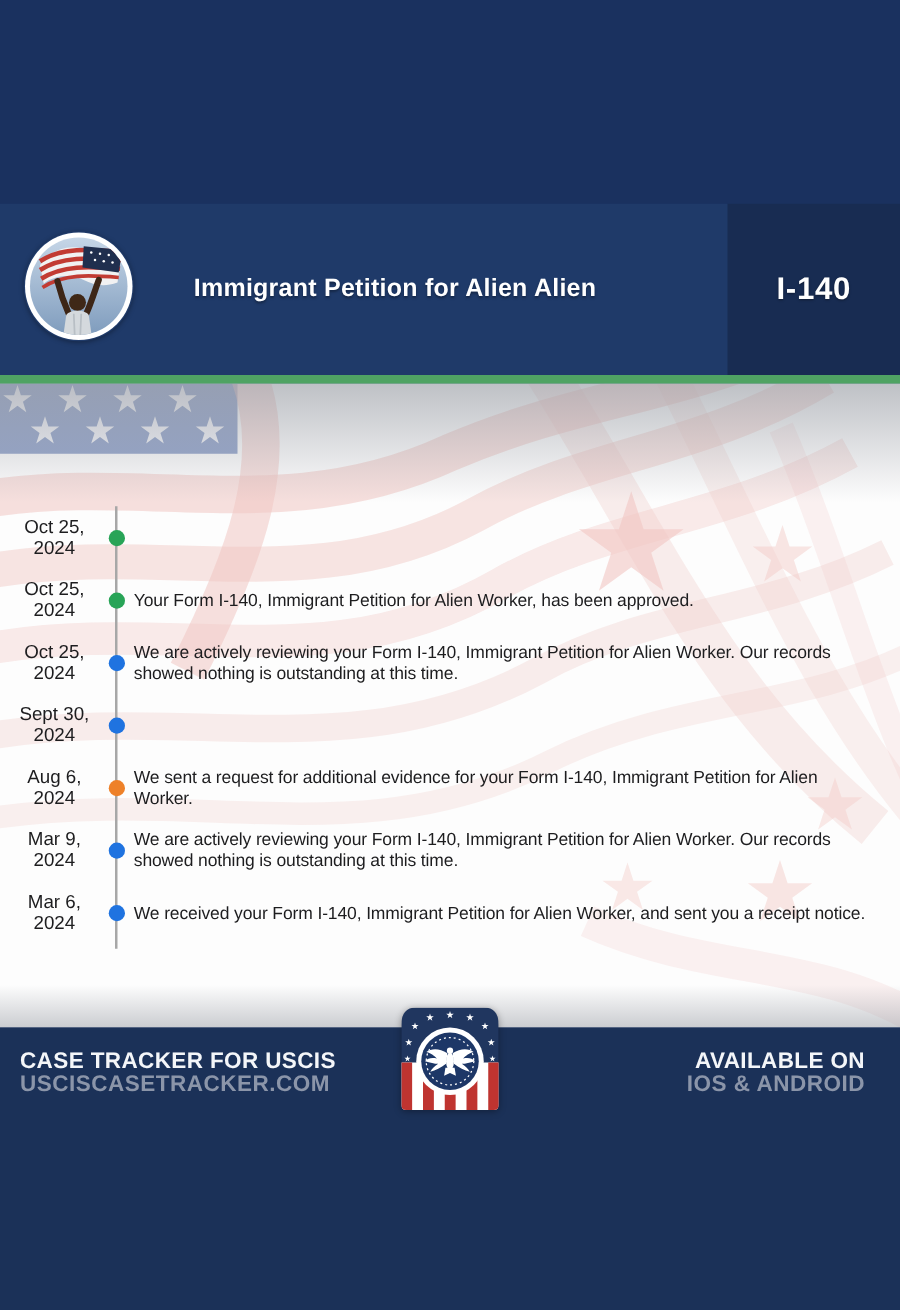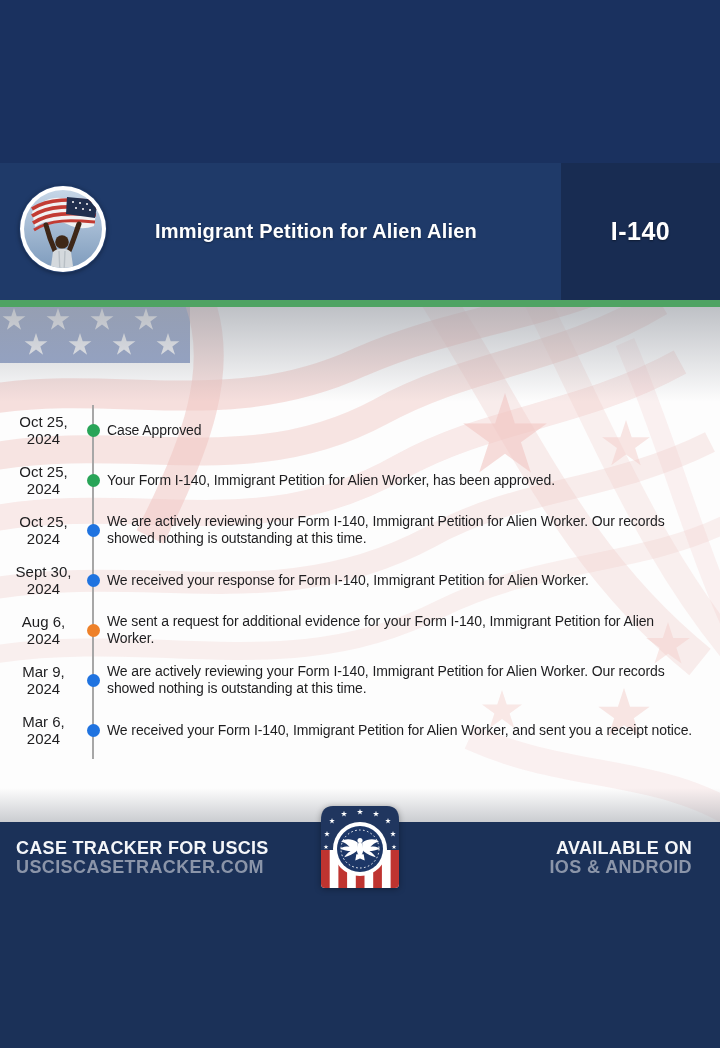--- a/index.html
+++ b/index.html
@@ -18,21 +18,21 @@
   .app-logo{
     position:absolute;left:19px;top:22px;width:88px;height:88px;border-radius:50%;
     box-shadow:0 1px 4px rgba(0,0,0,.35);
   }
   .page-title{
     position:absolute;left:155px;top:0;height:137px;display:flex;align-items:center;
     color:#fff;font-size:20px;font-weight:700;letter-spacing:.2px;
     text-shadow:0 1px 2px rgba(0,0,0,.35);
   }
   .form-panel{
-    position:absolute;right:0;top:0;width:159px;height:137px;
+    position:absolute;right:0;top:0;width:138px;height:137px;
     background:var(--form_panel,#182c52);
     display:flex;align-items:center;justify-content:center;
   }
   .form-code{
     color:#fff;font-size:25px;font-weight:700;letter-spacing:.5px;
     text-shadow:0 1px 2px rgba(0,0,0,.4);
   }
   .green-rule{
     position:absolute;left:0;top:300px;width:720px;height:7px;
     background:var(--accent_green,#4fa363);
@@ -205,21 +205,20 @@
   <div class="timeline">
     <div class="timeline-rows">
       <div class="timeline-rail"></div>
 
   <div class="event-row">
     <div class="event-date">Oct 25,
 2024</div>
     <div class="event-marker">
       <div class="status-dot" style="background: rgb(40, 164, 87);"></div>
     </div>
-    <div class="event-text">Case Approved</div>
   </div>
 
   <div class="event-row">
     <div class="event-date">Oct 25,
 2024</div>
     <div class="event-marker">
       <div class="status-dot" style="background: rgb(40, 164, 87);"></div>
     </div>
     <div class="event-text">Your Form I-140, Immigrant Petition for Alien Worker, has been approved.</div>
   </div>
@@ -232,21 +231,20 @@
     </div>
     <div class="event-text">We are actively reviewing your Form I-140, Immigrant Petition for Alien Worker. Our records showed nothing is outstanding at this time.</div>
   </div>
 
   <div class="event-row">
     <div class="event-date">Sept 30,
 2024</div>
     <div class="event-marker">
       <div class="status-dot" style="background: rgb(31, 115, 224);"></div>
     </div>
-    <div class="event-text">We received your response for Form I-140, Immigrant Petition for Alien Worker.</div>
   </div>
 
   <div class="event-row">
     <div class="event-date">Aug 6,
 2024</div>
     <div class="event-marker">
       <div class="status-dot" style="background: rgb(238, 129, 41);"></div>
     </div>
     <div class="event-text">We sent a request for additional evidence for your Form I-140, Immigrant Petition for Alien Worker.</div>
   </div>

